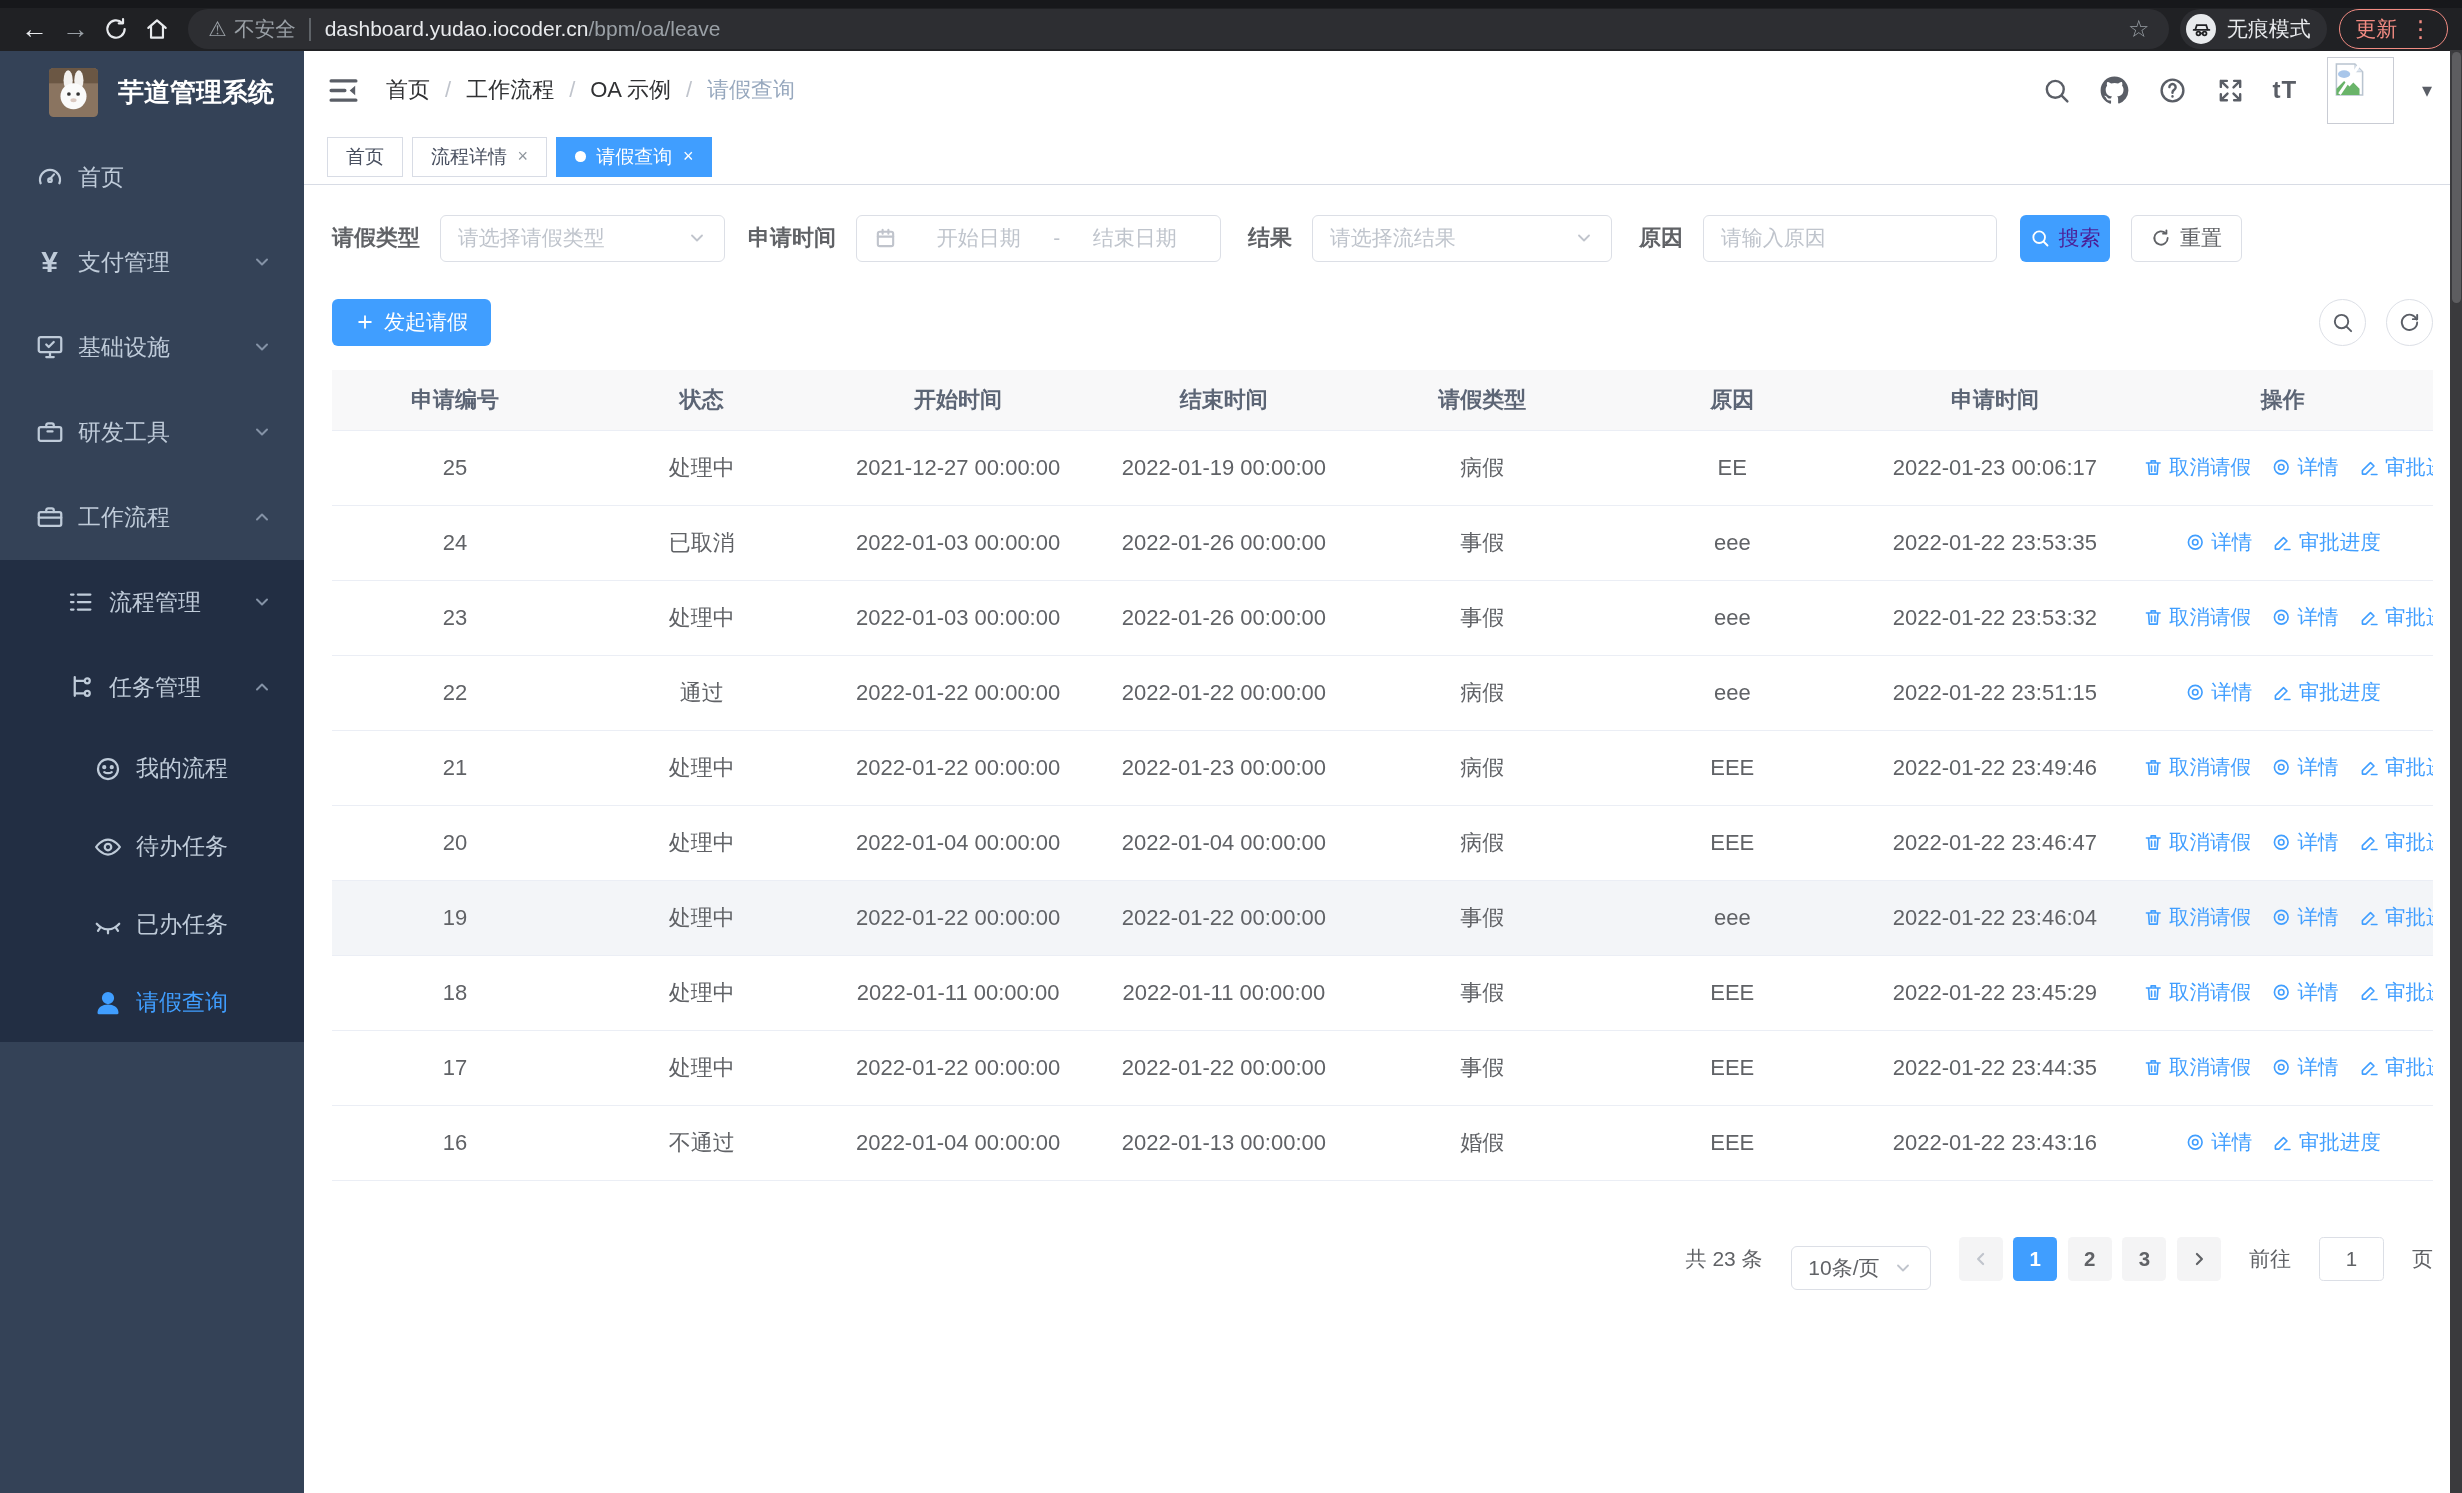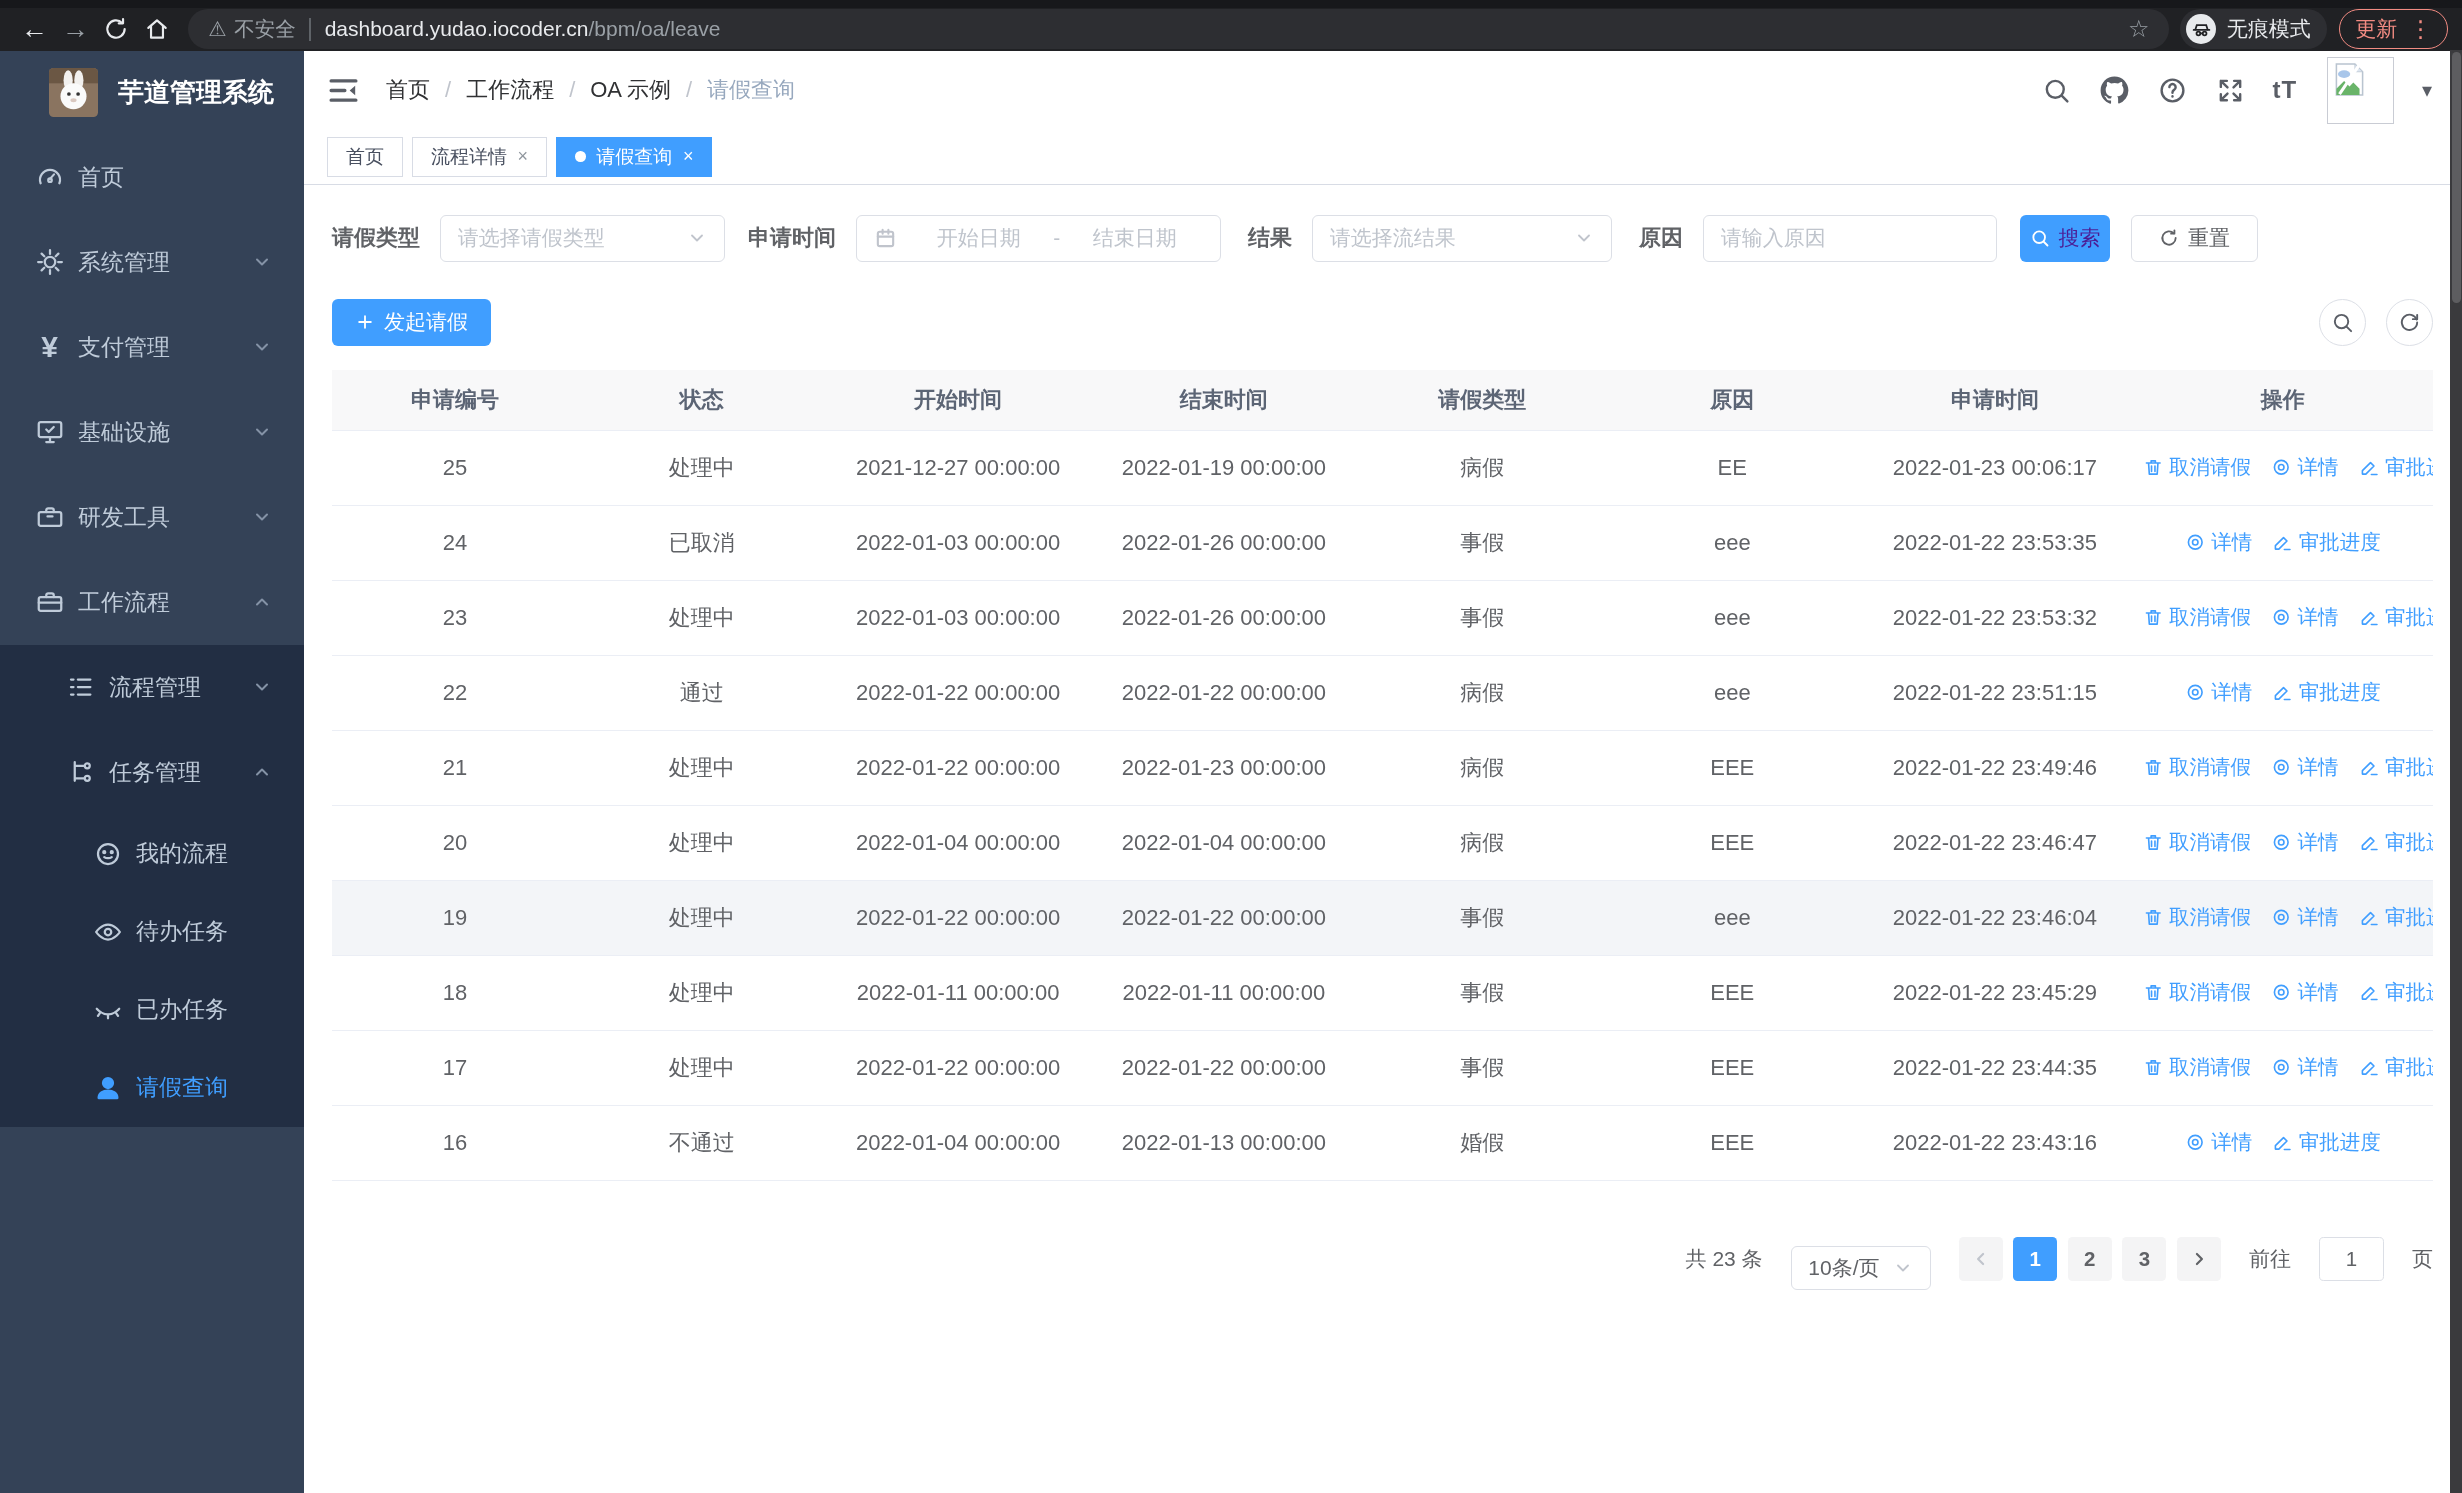--- a/index.html
+++ b/index.html
@@ -97,21 +97,21 @@
   .dr-dash { margin:0 6px; color:#bfc4cc; }
   .sel-result { width:300px; margin-right:27px; }
   .inp-reason { width:294px; margin-right:23px; }
   .inp-reason input { border:none; outline:none; width:100%; font-size:21px; color:#606266; font-family:inherit; }
   .inp-reason input::placeholder { color:#bfc4cc; }
   .btn { height:47px; border-radius:6px; display:flex; align-items:center; justify-content:center; gap:9px;
          font-size:21px; cursor:pointer; white-space:nowrap; }
   .btn svg { width:20px; height:20px; stroke-width:2.2; fill:none; stroke-linecap:round; stroke-linejoin:round; }
   .btn-search { background:#409eff; color:#4c1d95; width:90px; margin-right:21px; }
   .btn-search svg { stroke:#fff; }
-  .btn-reset { background:#fff; border:1.5px solid #dcdfe6; color:#606266; width:127px; }
+  .btn-reset { background:#fff; border:1.5px solid #dcdfe6; color:#606266; width:111px; }
   .btn-reset svg { stroke:#606266; }
 
   
   .actions-row { display:flex; align-items:center; margin-bottom:24px; }
   .btn-create { background:#409eff; color:#fff; padding:0 23px; }
   .btn-create svg { stroke:#fff; }
   .mini { margin-left:auto; display:flex; gap:20px; }
   .circle-btn { width:47px; height:47px; border-radius:50%; border:1.5px solid #dcdfe6; background:#fff;
                 display:flex; align-items:center; justify-content:center; color:#5a5e66; cursor:pointer; }
   .circle-btn svg { width:23px; height:23px; stroke:#5a5e66; stroke-width:2; fill:none; stroke-linecap:round; stroke-linejoin:round; }
@@ -214,34 +214,20 @@
             <svg viewBox="0 0 24 24">
               <path d="M4.5 17a8 8 0 1 1 15 0"></path>
               <path d="M12 13.5l3.2-3.6"></path>
               <circle cx="12" cy="14.5" r="1.4"></circle>
             </svg>
           </span>
         <span>首页</span>
       </div>
       <div class="menu-item lvl1">
         <span class="mi">
-            <svg viewBox="0 0 24 24">
-              <circle cx="12" cy="12" r="4.2"></circle>
-              <path d="M12 2.5v3M12 18.5v3M2.5 12h3M18.5 12h3M5.3 5.3l2.1 2.1M16.6 16.6l2.1 2.1M5.3 18.7l2.1-2.1M16.6 7.4l2.1-2.1"></path>
-            </svg>
-          </span>
-        <span>系统管理</span>
-        <span class="chev">
-            <svg viewBox="0 0 24 24">
-              <path d="M6 9l6 6 6-6"></path>
-            </svg>
-          </span>
-      </div>
-      <div class="menu-item lvl1">
-        <span class="mi">
             <span class="glyph">¥</span>
           </span>
         <span>支付管理</span>
         <span class="chev">
             <svg viewBox="0 0 24 24">
               <path d="M6 9l6 6 6-6"></path>
             </svg>
           </span>
       </div>
       <div class="menu-item lvl1">

